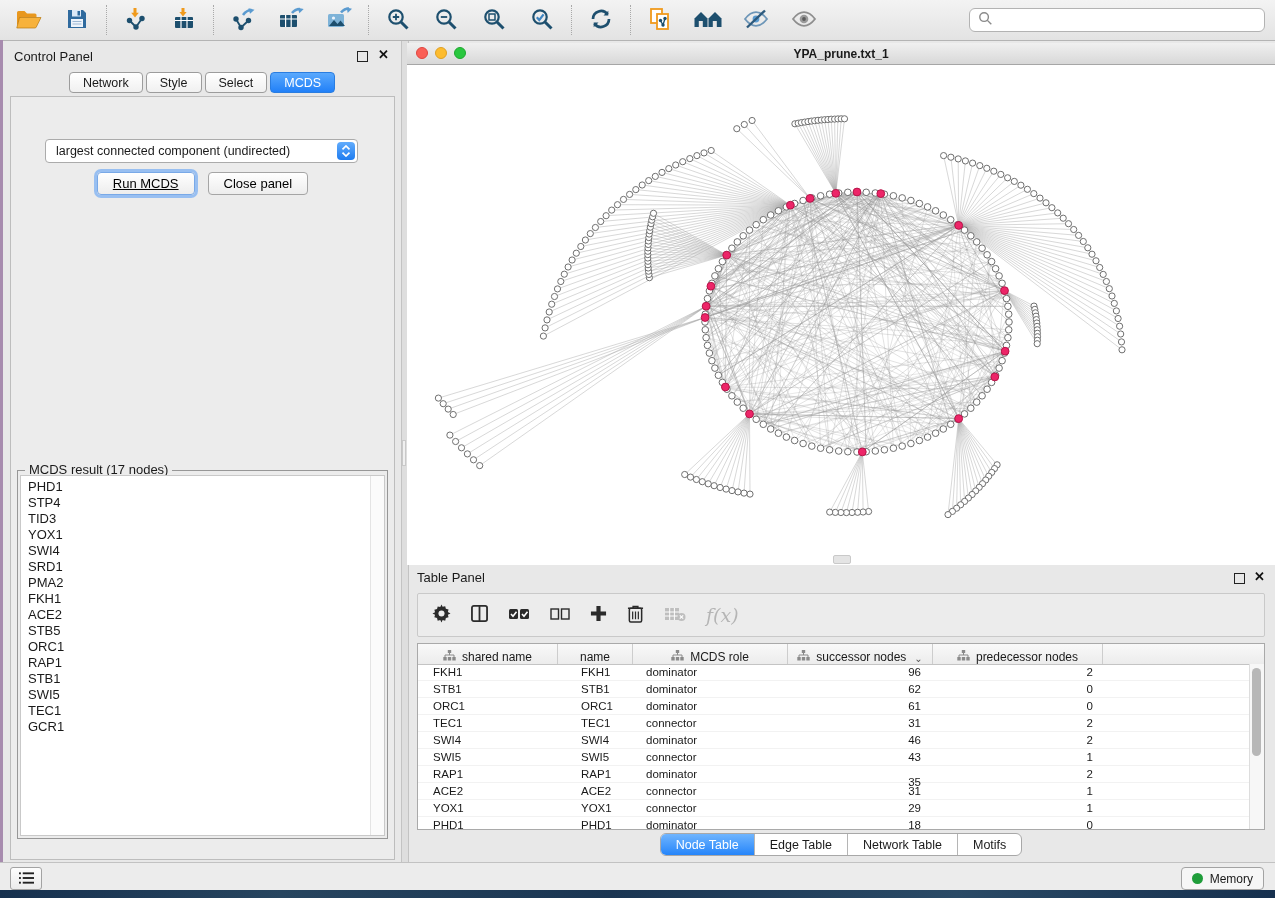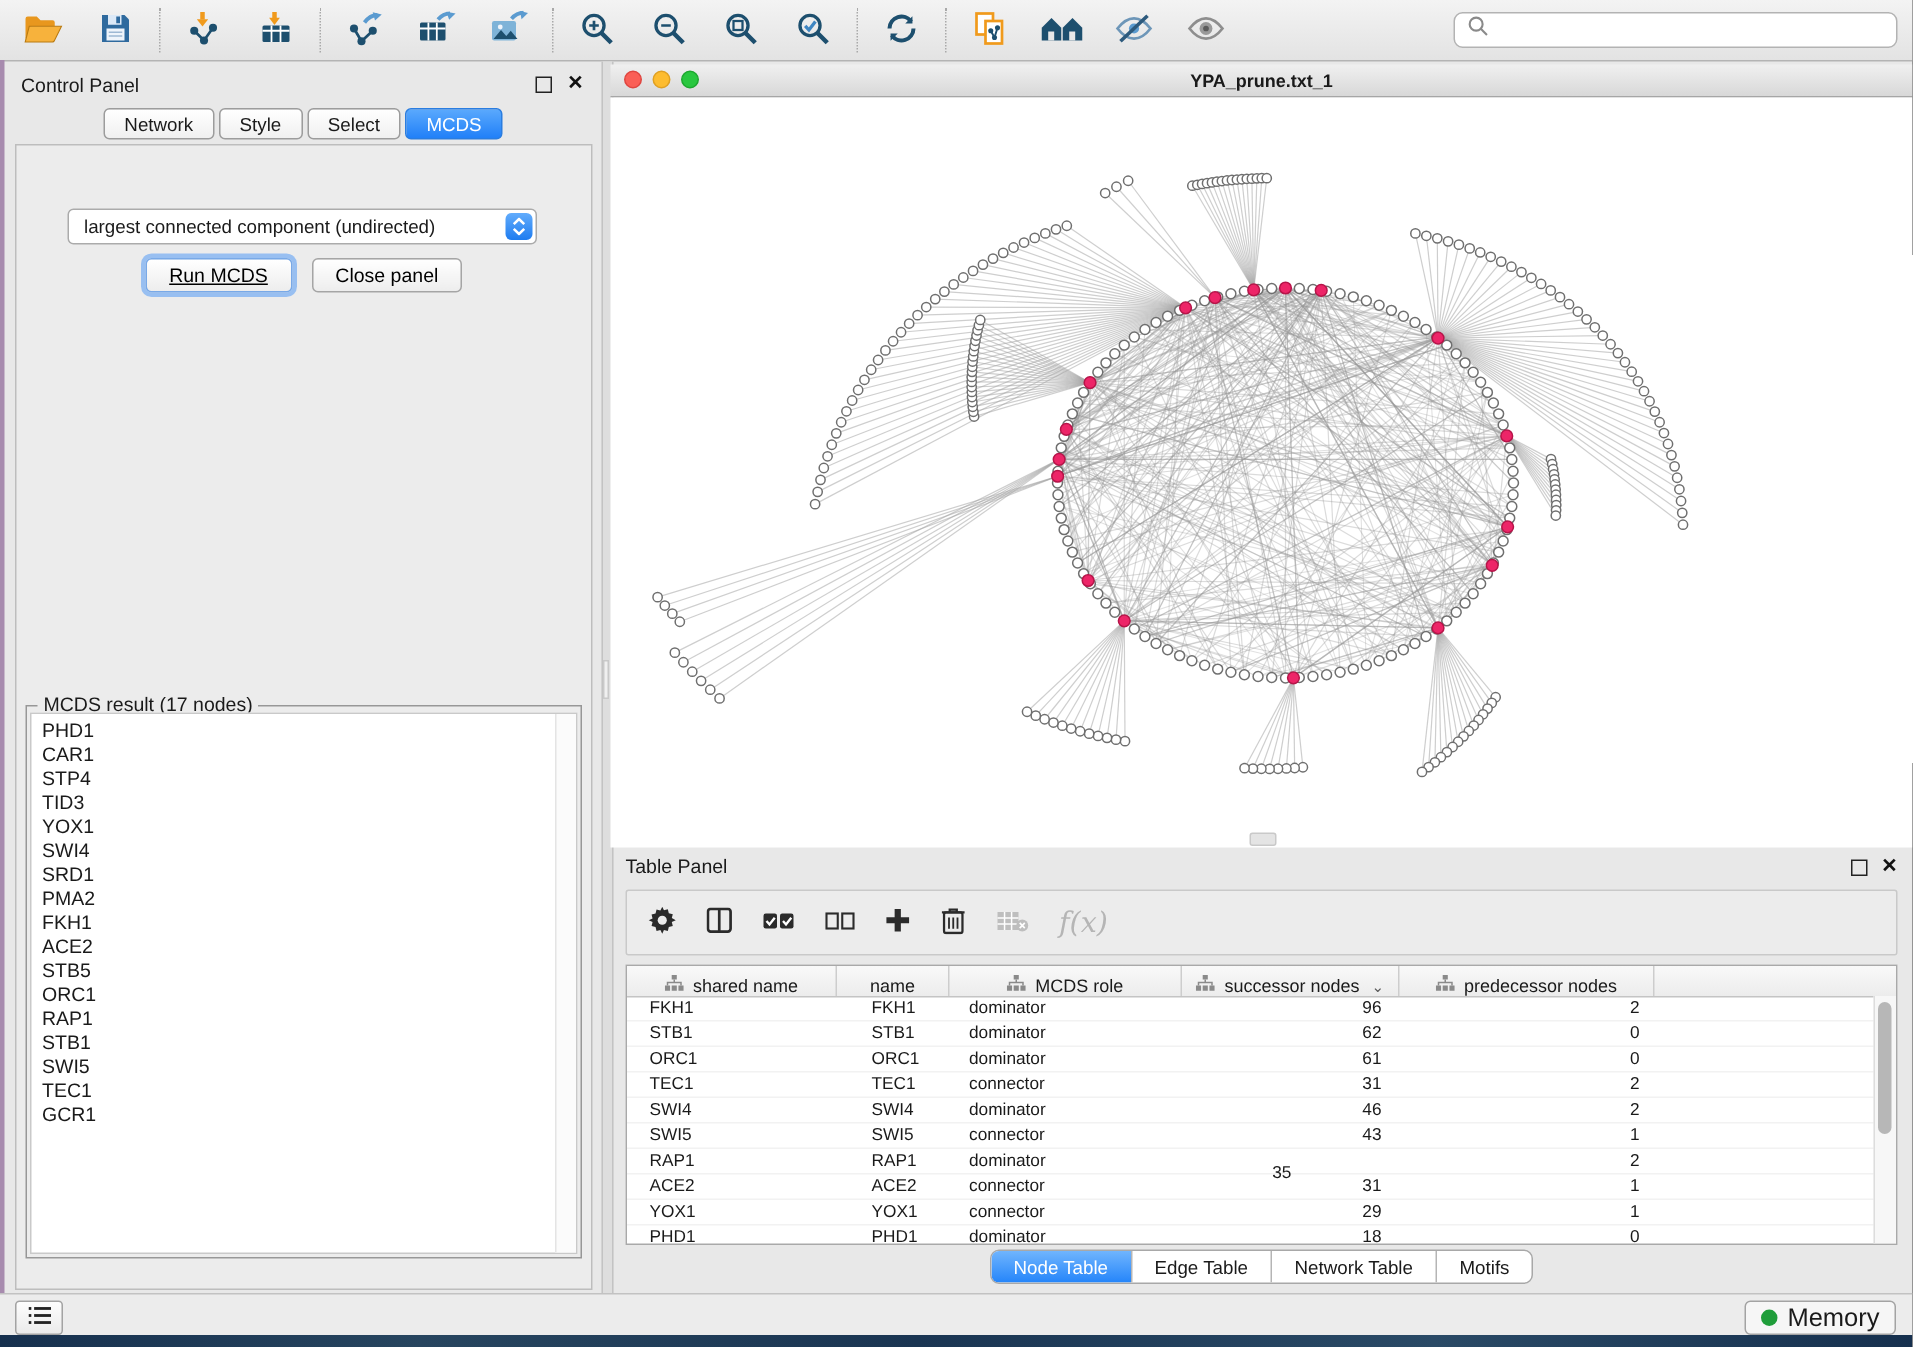--- a/index.html
+++ b/index.html
@@ -105,21 +105,21 @@
   .seg-tab.active{background:linear-gradient(#70b5fe,#2585fa);color:#fff;}
 
   
   .status-bar{position:absolute;left:0;top:862px;width:1275px;height:28px;background:#ececec;
     border-top:1px solid #c2c2c2;box-sizing:border-box;}
   .list-btn{position:absolute;left:10px;top:4px;width:30px;height:21px;border:1px solid #a3a3a3;
     border-radius:3px;background:linear-gradient(#fdfdfd,#ebebeb);display:flex;align-items:center;
     justify-content:center;cursor:pointer;}
   .mem-btn{position:absolute;right:11px;top:4px;height:21px;padding:0 10px;display:flex;
     align-items:center;gap:7px;border:1px solid #a3a3a3;border-radius:4px;background:#f6f6f6;
-    font-size:17px;cursor:pointer;}
+    font-size:12px;cursor:pointer;}
   .mem-dot{width:11px;height:11px;border-radius:50%;background:#1f9d3a;}
 </style>
 </head>
 <body>
 
 <div id="app">
 
   <div class="toolbar">
     <div id="toolbarGroups" style="display:flex;align-items:center;">
         <div class="tb-group">
@@ -300,21 +300,20 @@
           </span>
       </div>
       <div class="btn-row">
         <button class="btn focused">Run MCDS</button>
         <button class="btn">Close panel</button>
       </div>
       <div class="result-group">
         <span class="result-legend">MCDS result (17 nodes)</span>
         <div class="result-list" id="mcdsList">
             <div>PHD1</div>
-            <div>CAR1</div>
             <div>STP4</div>
             <div>TID3</div>
             <div>YOX1</div>
             <div>SWI4</div>
             <div>SRD1</div>
             <div>PMA2</div>
             <div>FKH1</div>
             <div>ACE2</div>
             <div>STB5</div>
             <div>ORC1</div>
@@ -1372,21 +1371,21 @@
             <div class="td" style="width: 140px; padding-left: 15px;">SWI5</div>
             <div class="td" style="width: 75px; padding-left: 23px;">SWI5</div>
             <div class="td" style="width: 155px; padding-left: 13px;">connector</div>
             <div class="td" style="width: 145px; text-align: right; padding-right: 12px;">43</div>
             <div class="td" style="width: 170px; text-align: right; padding-right: 10px;">1</div>
           </div>
           <div class="tr">
             <div class="td" style="width: 140px; padding-left: 15px;">RAP1</div>
             <div class="td" style="width: 75px; padding-left: 23px;">RAP1</div>
             <div class="td" style="width: 155px; padding-left: 13px;">dominator</div>
-            <div class="td" style="width: 145px; text-align: center; padding-right: 12px; margin-top: 16px;">35</div>
+            <div class="td" style="width: 145px; text-align: right; padding-right: 12px; margin-top: 16px;">35</div>
             <div class="td" style="width: 170px; text-align: right; padding-right: 10px;">2</div>
           </div>
           <div class="tr">
             <div class="td" style="width: 140px; padding-left: 15px;">ACE2</div>
             <div class="td" style="width: 75px; padding-left: 23px;">ACE2</div>
             <div class="td" style="width: 155px; padding-left: 13px;">connector</div>
             <div class="td" style="width: 145px; text-align: right; padding-right: 12px;">31</div>
             <div class="td" style="width: 170px; text-align: right; padding-right: 10px;">1</div>
           </div>
           <div class="tr">

